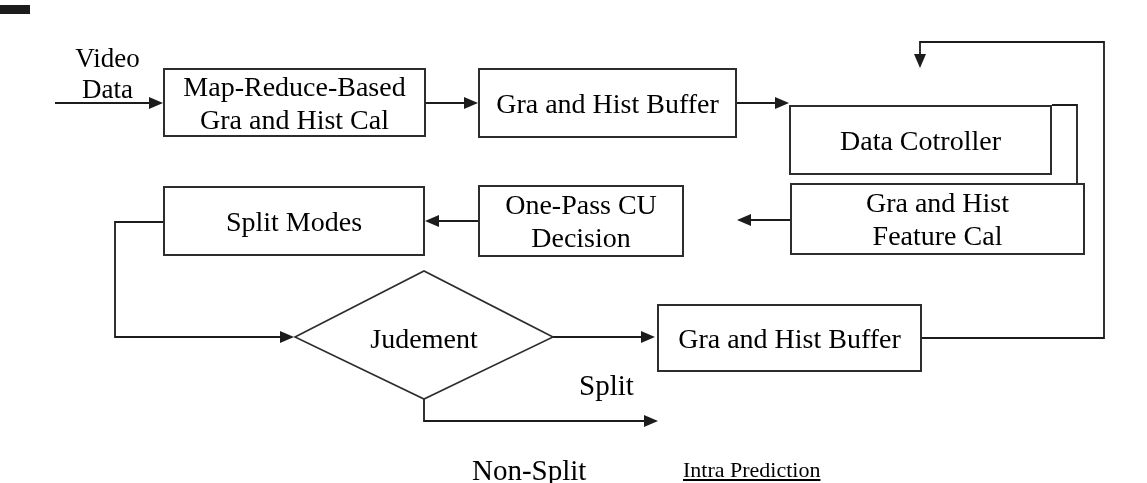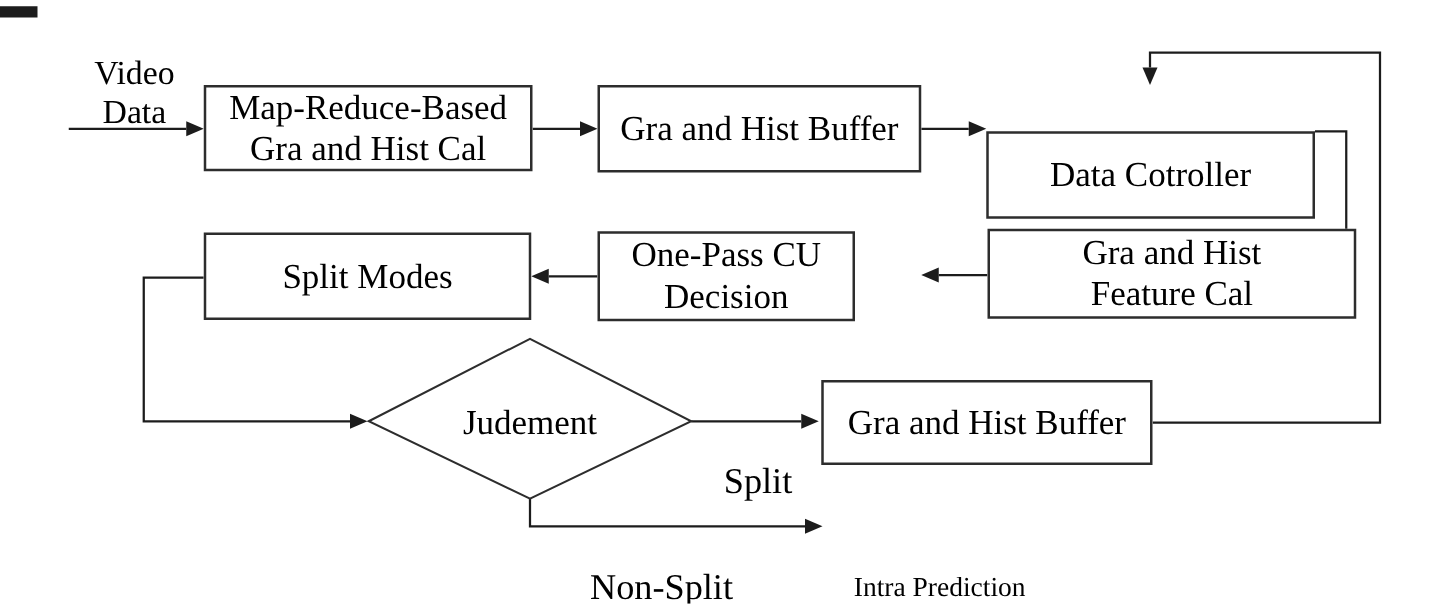--- a/index.html
+++ b/index.html
@@ -102,20 +102,21 @@
     top: 405px;
     font-size: 29px;
     line-height: 34px;
   }
   .intra-label {
     left: 681px;
     top: 409px;
     font-size: 22px;
     line-height: 26px;
     background: transparent;
+    text-decoration: underline;
   }
   
   .box-map       { left: 163px; top: 68px;  width: 263px; height: 69px; }
   .box-buf-top   { left: 478px; top: 68px;  width: 259px; height: 70px; }
   .box-ctrl      { left: 789px; top: 68px;  width: 263px; height: 70px; margin-top: 37px; }
   .box-feat      { left: 790px; top: 183px; width: 295px; height: 72px; }
   .box-pass      { left: 478px; top: 185px; width: 206px; height: 72px; }
   .box-split     { left: 163px; top: 186px; width: 262px; height: 70px; }
   .box-buf-bot   { left: 657px; top: 304px; width: 265px; height: 68px; }
 </style>

